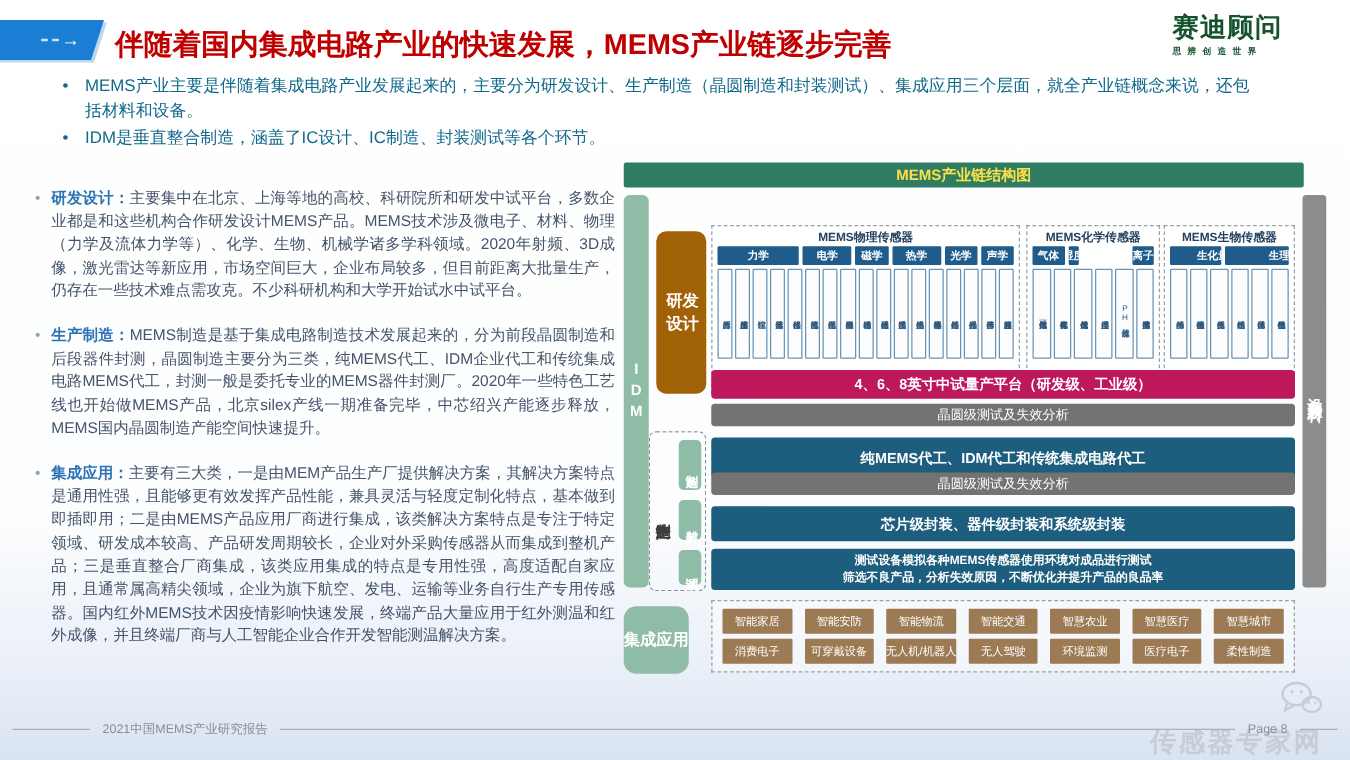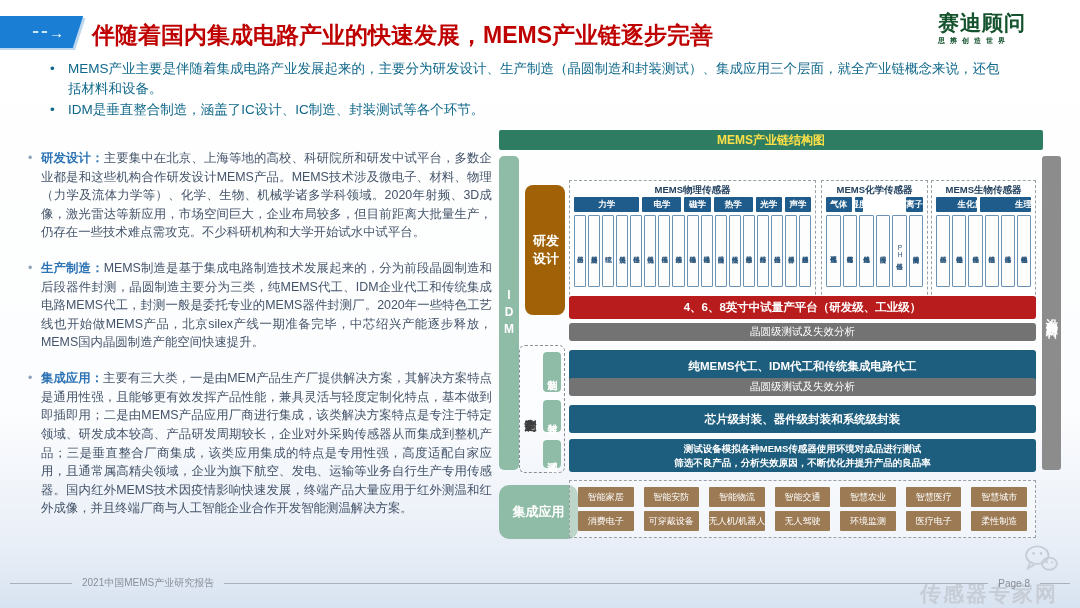--- a/index.html
+++ b/index.html
@@ -63,42 +63,42 @@
     display:flex; align-items:center; justify-content:center; border-radius:1px;
     overflow:hidden; white-space:nowrap; flex-basis:0; }
   .sg-items { display:flex; gap:2px; margin-top:3px; height:72px; }
   .sg-item { flex:1; border:1px solid #6a93b5; background:#fdfdfd; border-radius:1px;
     writing-mode:vertical-rl; text-orientation:upright; font-size:6.5px; color:#2a567c;
     display:flex; align-items:center; justify-content:center; overflow:hidden; line-height:1; }
 
   .rowbar { position:absolute; left:72px; width:467px; color:#fff;
     display:flex; align-items:center; justify-content:center; text-align:center;
     border-radius:3px; font-weight:bold; }
-  .r-dkblue { background:#b91c1c; }
+  .r-dkblue { background:#be185d; }
   .r-teal { background:#1d5e7e; }
   .r-light { background:#737373; font-weight:normal; }
   .r1 { top:168px; height:23px; font-size:11.5px; }
   .r2 { top:195px; height:18px; font-size:10.5px; }
   .r3 { top:222px; height:32px; font-size:11.5px; }
   .r4 { top:250px; height:18px; font-size:10.5px; }
   .r5 { top:277px; height:28px; font-size:11.5px; }
   .r6 { top:311px; height:33px; font-size:9.5px; line-height:1.4; white-space:pre-line; }
 
   .prod-box { position:absolute; left:22px; top:217px; width:46px; height:128px;
     border:1.5px dashed #8a8f94; border-radius:6px; }
   .prod-label { position:absolute; left:1px; top:0; height:100%; width:18px;
     display:flex; align-items:center; justify-content:center;
     writing-mode:vertical-rl; text-orientation:upright;
     color:#3d3d3d; font-weight:bold; font-size:12px; }
   .prod-chip { position:absolute; right:3px; width:18px; background:#8fbca6; border-radius:4px;
     color:#fff; font-size:10px; font-weight:bold;
     writing-mode:vertical-rl; text-orientation:upright;
     display:flex; align-items:center; justify-content:center; }
 
-  .integration { position:absolute; left:2px; top:357px; width:79px; height:54px;
+  .integration { position:absolute; left:2px; top:357px; width:52px; height:54px;
     background:#8fbca6; border-radius:10px; color:#fff; font-weight:bold; font-size:13px;
     display:flex; align-items:center; justify-content:center; }
   .apps { position:absolute; left:72px; top:352px; width:467px; height:58px;
     border:1px dashed #9aa0a6; padding:6px 8px; display:flex; flex-direction:column;
     justify-content:space-between; background:rgba(255,255,255,.4); }
   .apps-row { display:flex; gap:10px; height:20px; }
   .app-box { flex:1; background:#9c7a54; color:#fff; font-size:9px; border-radius:1px;
     display:flex; align-items:center; justify-content:center; overflow:hidden; white-space:nowrap; }
 
   

